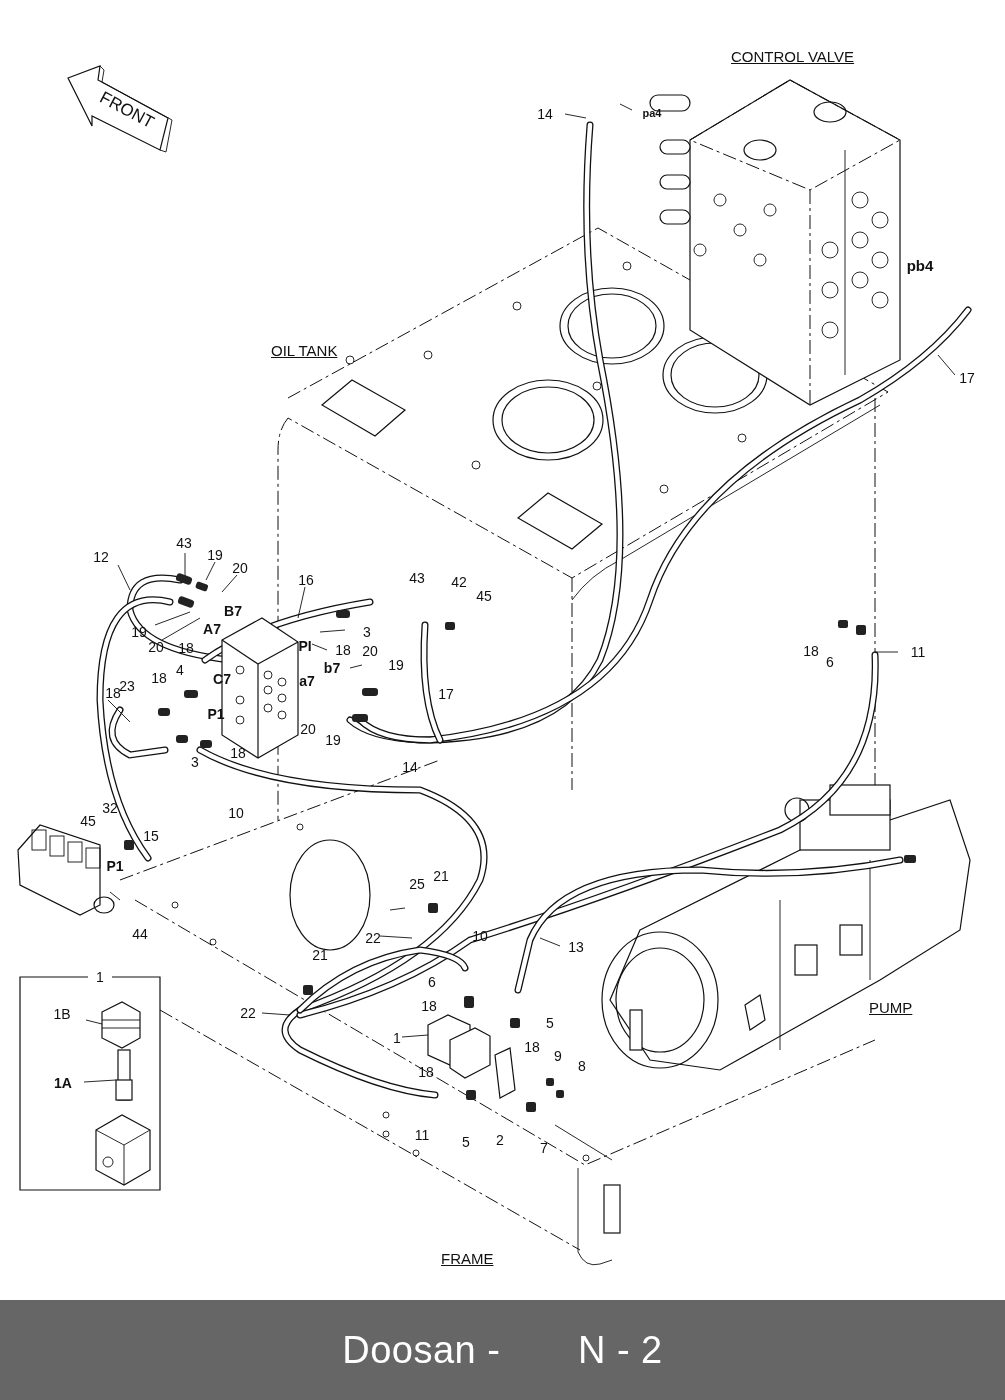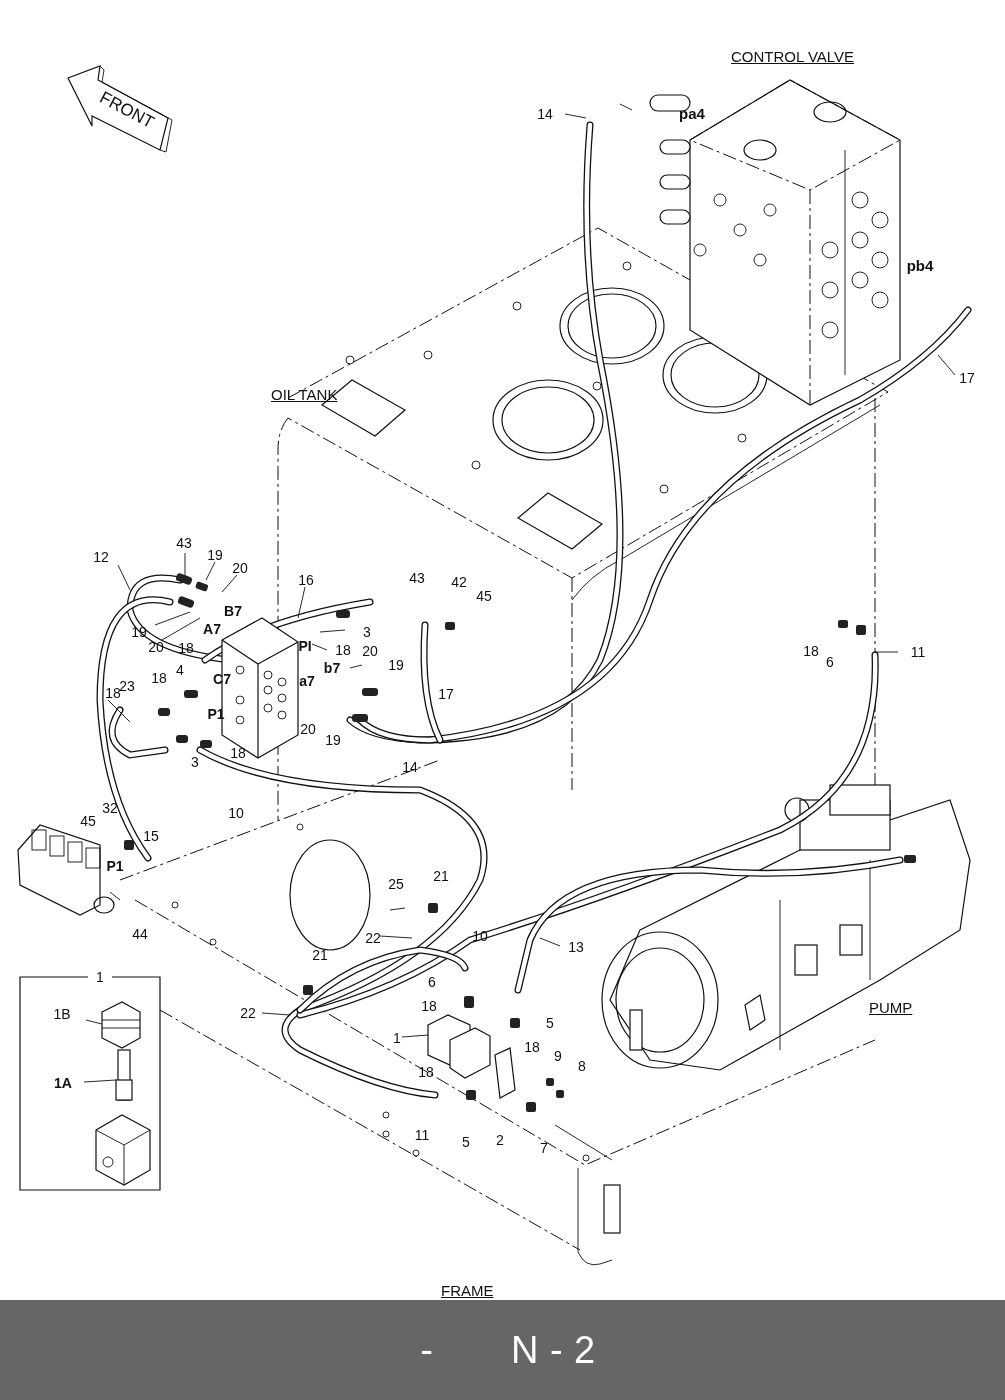--- a/index.html
+++ b/index.html
@@ -246,26 +246,26 @@
     <rect class="blk" x="556" y="1090" width="8" height="8" rx="2"></rect>
     <rect class="blk" x="526" y="1102" width="10" height="10" rx="2"></rect>
     <rect class="blk" x="428" y="903" width="10" height="10" rx="2"></rect>
     <rect class="blk" x="303" y="985" width="10" height="10" rx="2"></rect>
     <rect class="blk" x="124" y="840" width="10" height="10" rx="2"></rect>
     <rect class="blk" x="904" y="855" width="12" height="8" rx="2"></rect>
   </g>
 </svg>
 
 <div class="lbl name" style="left:731px;top:49px;">CONTROL VALVE</div>
-<div class="lbl name" style="left:271px;top:343px;margin-top:44px;">OIL TANK</div>
+<div class="lbl name" style="left:271px;top:343px;">OIL TANK</div>
 <div class="lbl name" style="left:869px;top:1000px;">PUMP</div>
-<div class="lbl name" style="left:441px;top:1251px;margin-top:32px;">FRAME</div>
+<div class="lbl name" style="left:441px;top:1251px;">FRAME</div>
 <div class="lbl big" style="left:127px;top:110px;transform:translate(-50%,-50%) rotate(28deg);font-size:17px;">FRONT</div>
 
-<div class="lbl port" style="left:652px;top:113px;font-size:15px;margin-left:40px;">pa4</div>
+<div class="lbl port" style="left:652px;top:113px;font-size:11px;">pa4</div>
 <div class="lbl port" style="left:920px;top:265px;font-size:15px;">pb4</div>
 <div class="lbl port" style="left:233px;top:611px;">B7</div>
 <div class="lbl port" style="left:212px;top:629px;">A7</div>
 <div class="lbl port" style="left:222px;top:679px;text-align:center;">C7</div>
 <div class="lbl port" style="left:216px;top:714px;">P1</div>
 <div class="lbl port" style="left:305px;top:646px;">PI</div>
 <div class="lbl port" style="left:332px;top:668px;">b7</div>
 <div class="lbl port" style="left:307px;top:681px;">a7</div>
 <div class="lbl port" style="left:115px;top:866px;">P1</div>
 
@@ -297,21 +297,21 @@
 <div class="lbl" style="left:410px;top:767px;">14</div>
 <div class="lbl" style="left:417px;top:578px;">43</div>
 <div class="lbl" style="left:459px;top:582px;">42</div>
 <div class="lbl" style="left:484px;top:596px;">45</div>
 <div class="lbl" style="left:811px;top:651px;">18</div>
 <div class="lbl" style="left:830px;top:662px;">6</div>
 <div class="lbl" style="left:918px;top:652px;">11</div>
 <div class="lbl" style="left:110px;top:808px;">32</div>
 <div class="lbl" style="left:88px;top:821px;">45</div>
 <div class="lbl" style="left:140px;top:934px;">44</div>
-<div class="lbl" style="left:396px;top:884px;">25</div>
+<div class="lbl" style="left:417px;top:884px;">25</div>
 <div class="lbl" style="left:441px;top:876px;">21</div>
 <div class="lbl" style="left:373px;top:938px;">22</div>
 <div class="lbl" style="left:480px;top:936px;">10</div>
 <div class="lbl" style="left:576px;top:947px;">13</div>
 <div class="lbl" style="left:320px;top:955px;">21</div>
 <div class="lbl" style="left:248px;top:1013px;">22</div>
 <div class="lbl" style="left:432px;top:982px;">6</div>
 <div class="lbl" style="left:429px;top:1006px;">18</div>
 <div class="lbl" style="left:550px;top:1023px;">5</div>
 <div class="lbl" style="left:397px;top:1038px;">1</div>
@@ -323,16 +323,17 @@
 <div class="lbl" style="left:466px;top:1142px;">5</div>
 <div class="lbl" style="left:500px;top:1140px;">2</div>
 <div class="lbl" style="left:544px;top:1148px;">7</div>
 
 <div class="lbl" style="left:100px;top:977px;">1</div>
 <div class="lbl" style="left:62px;top:1014px;">1B</div>
 <div class="lbl" style="left:63px;top:1083px;font-weight:bold;">1A</div>
 </div>
 
 <div id="footer">
+  <span>Doosan</span>
     <span> - </span>
     <span>      </span>
     <span>N - 2</span>
 </div>
 
 </body></html>

